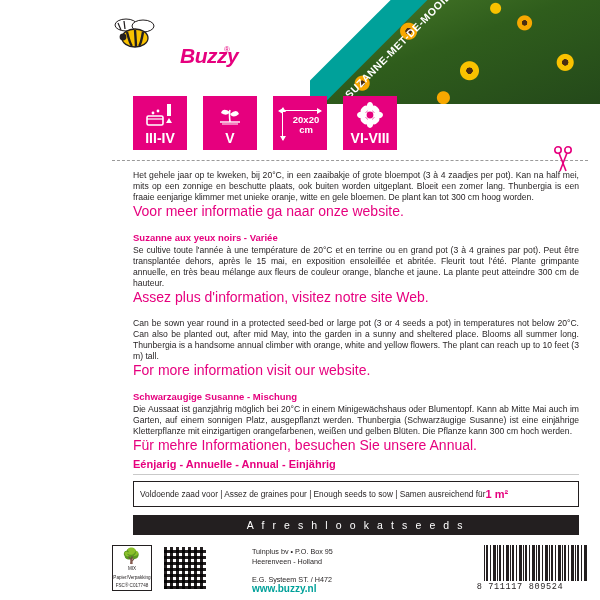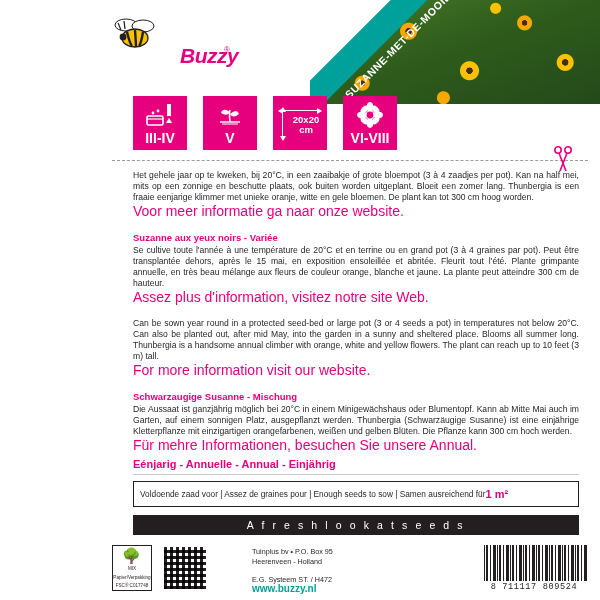--- a/index.html
+++ b/index.html
@@ -209,21 +209,21 @@
     position: absolute; left: 140px; top: 40px;
     color: #00a19a; font-size: 10px; font-weight: bold; text-align: center;
   }
   .barcode {
     position: absolute; left: 372px; top: 2px; width: 104px; height: 36px;
     background-image: repeating-linear-gradient(90deg,
       #231f20 0 1px, #fff 1px 2px, #231f20 2px 4px, #fff 4px 6px,
       #231f20 6px 7px, #fff 7px 9px, #231f20 9px 12px, #fff 12px 13px);
   }
   .barcode-num {
-    position: absolute; left: 370px; top: 39px; width: 104px;
+    position: absolute; left: 356px; top: 39px; width: 104px;
     font-size: 8.6px; letter-spacing: 0.6px; text-align: center;
     font-family: "Liberation Mono", monospace;
   }
 </style>
 </head>
 <body>
 
 <div class="header">
 
   <div class="photo">

